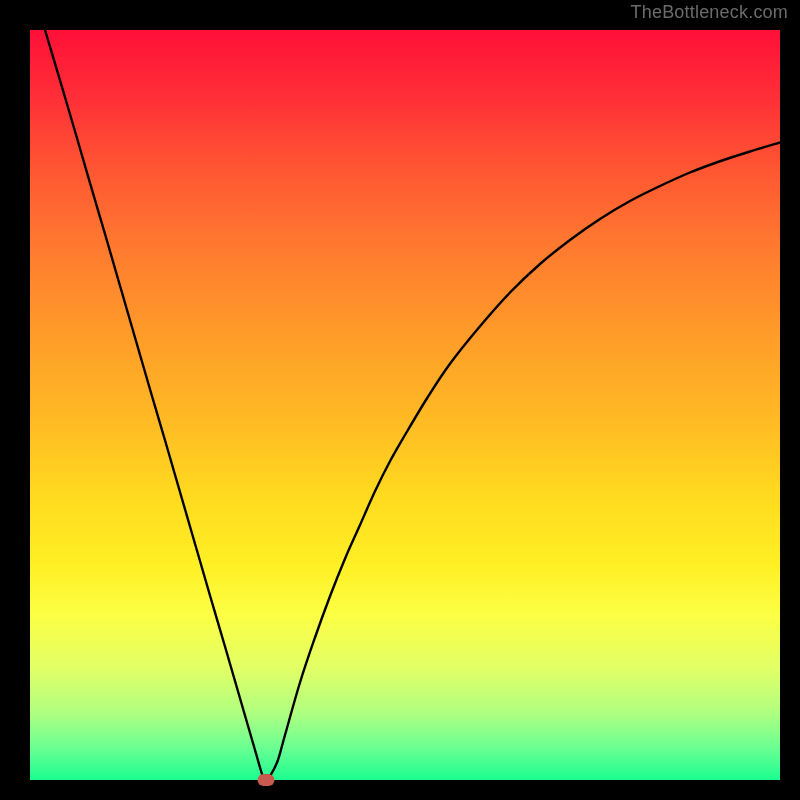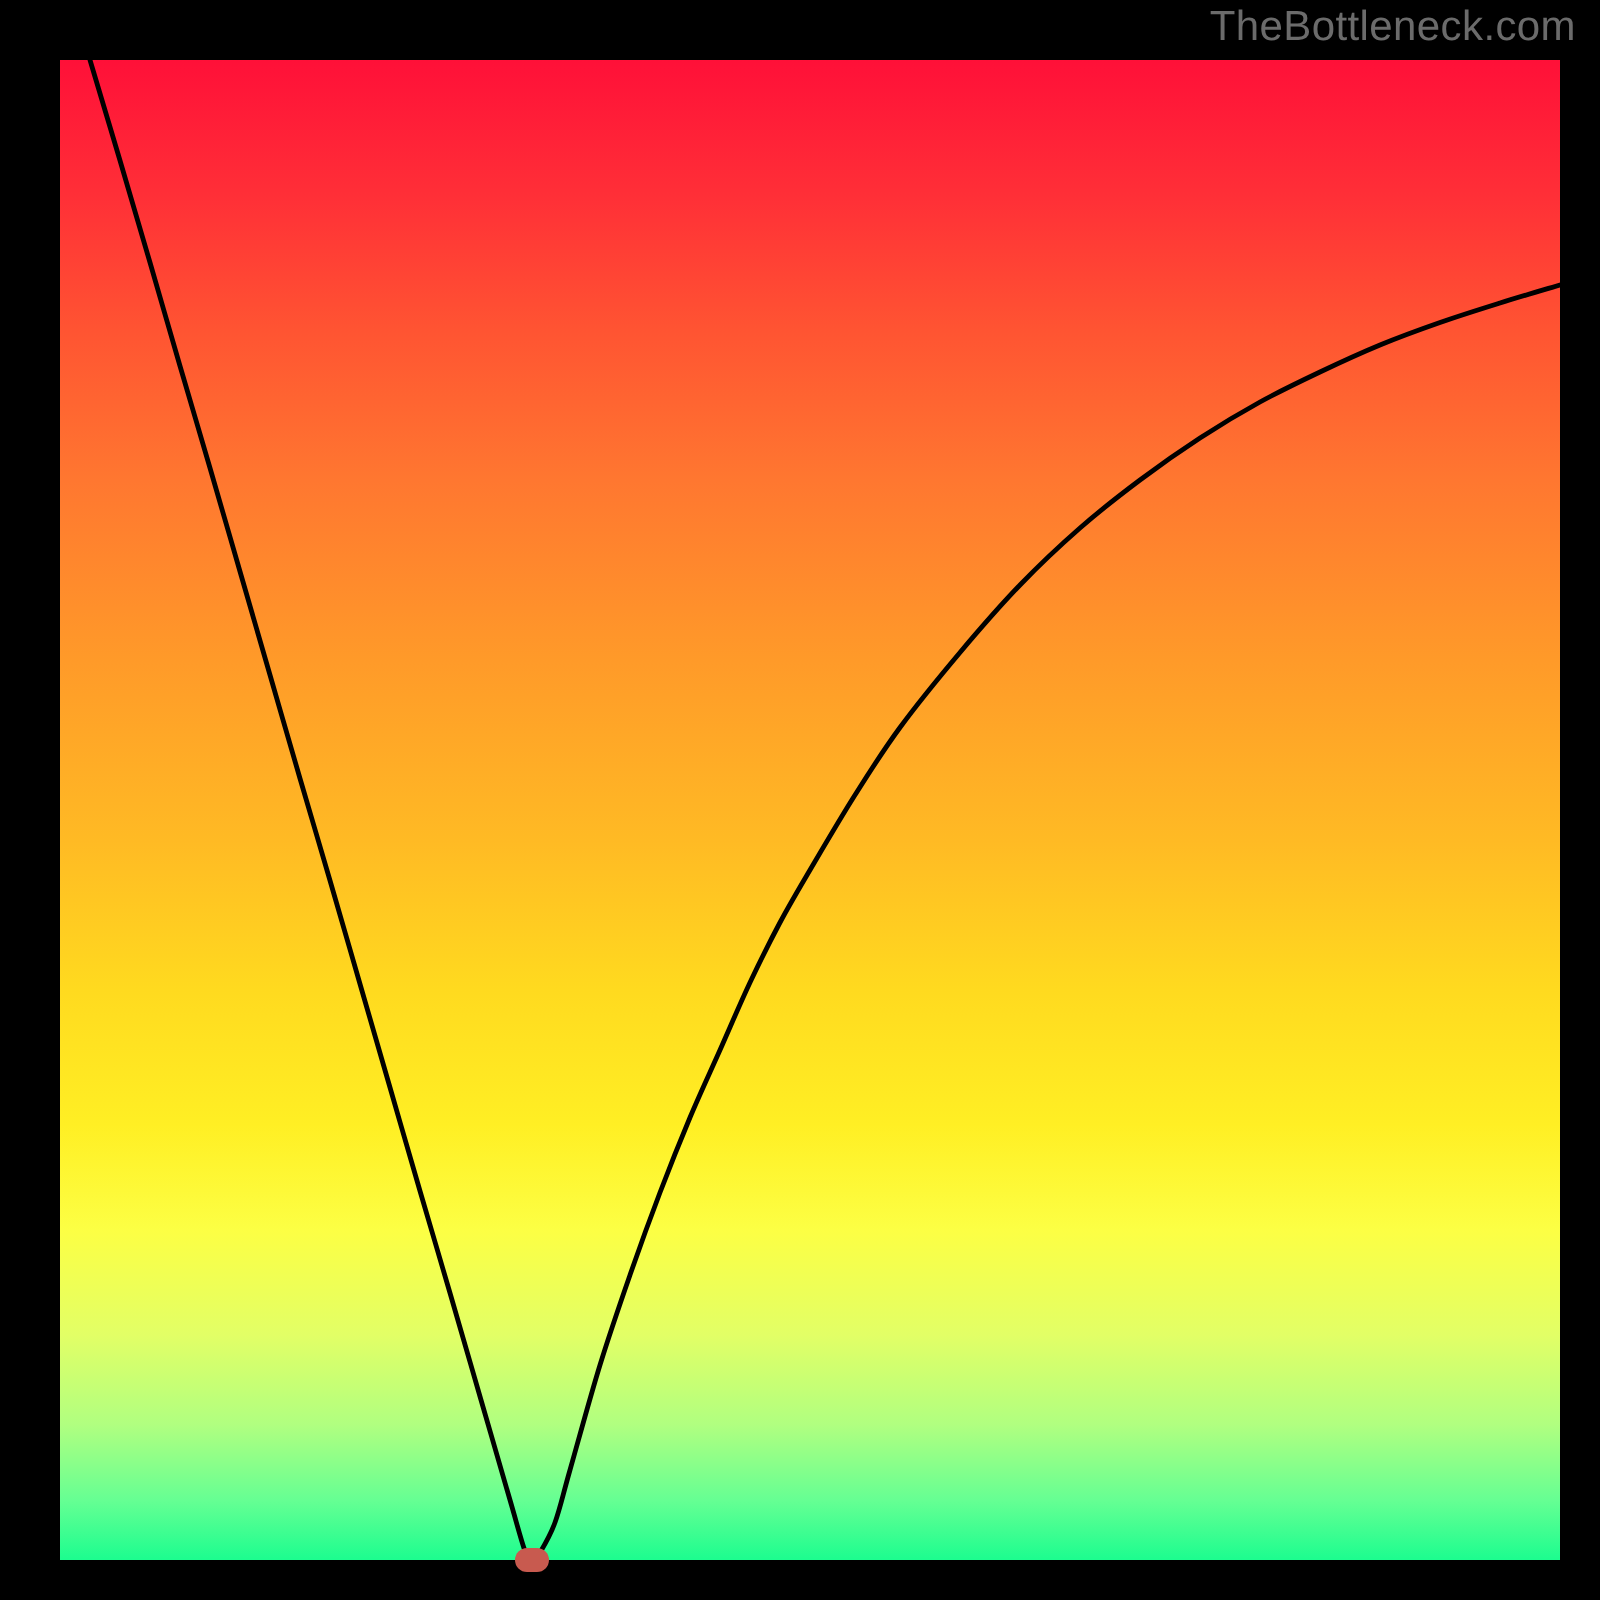--- a/index.html
+++ b/index.html
@@ -9,21 +9,21 @@
     background: #000;
     position: relative;
     overflow: hidden;
     font-family: Arial, Helvetica, sans-serif;
   }
   .watermark {
     position: absolute;
     top: 2px;
     right: 12px;
     color: #6b6b6b;
-    font-size: 21px;
+    font-size: 18px;
     font-weight: 500;
     letter-spacing: 0.2px;
     z-index: 3;
   }
   .plot {
     position: absolute;
     left: 30px;
     top: 30px;
     width: 750px;
     height: 750px;

